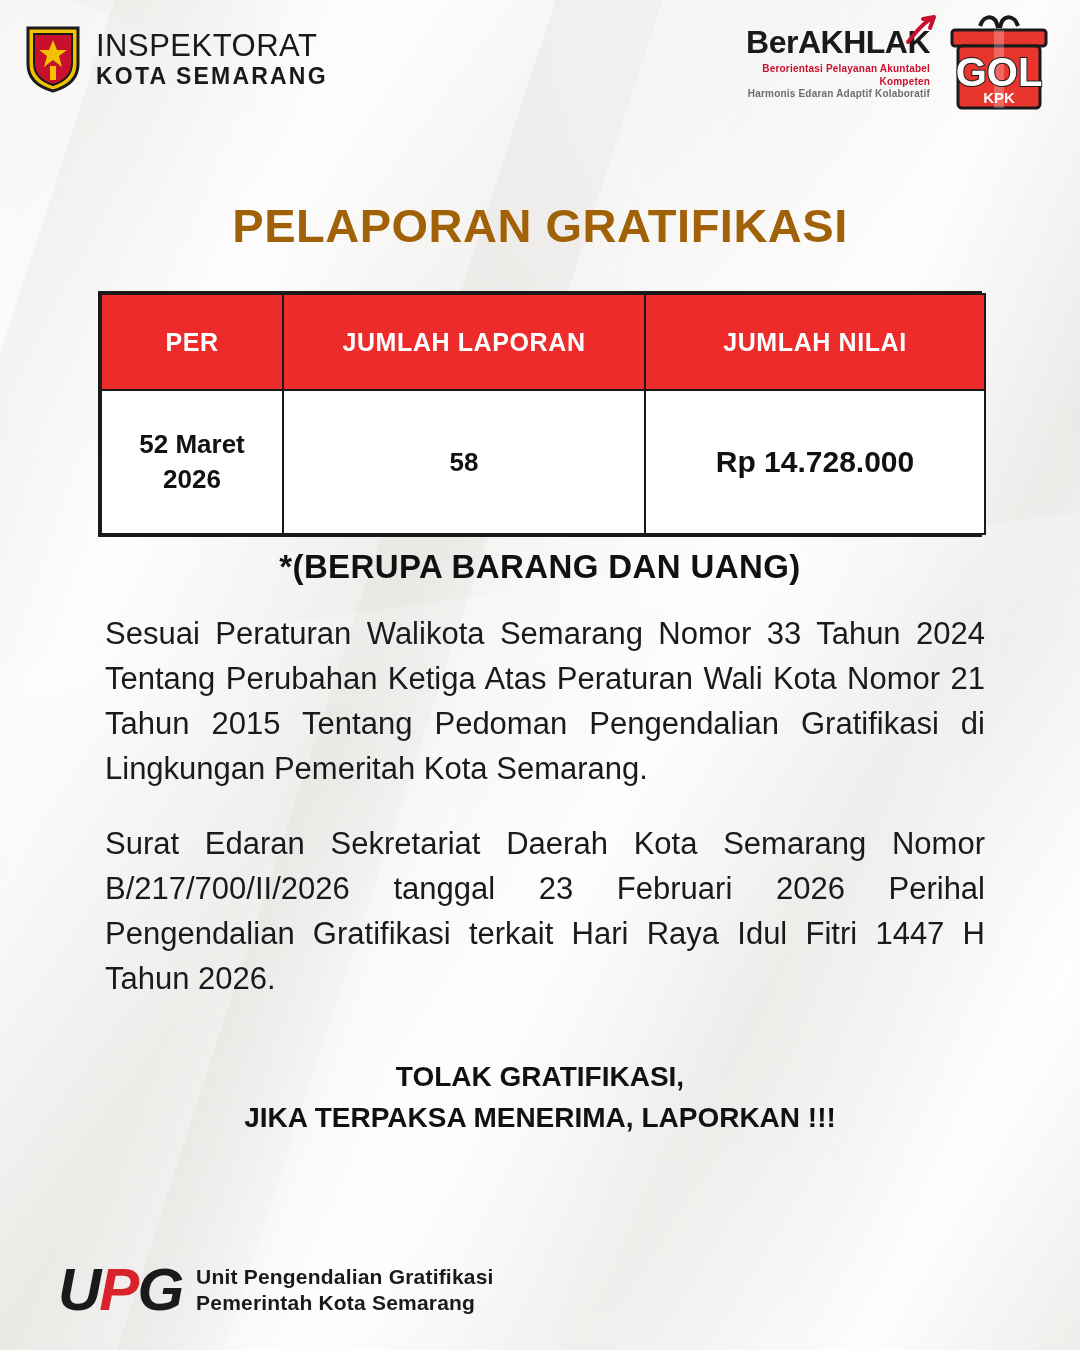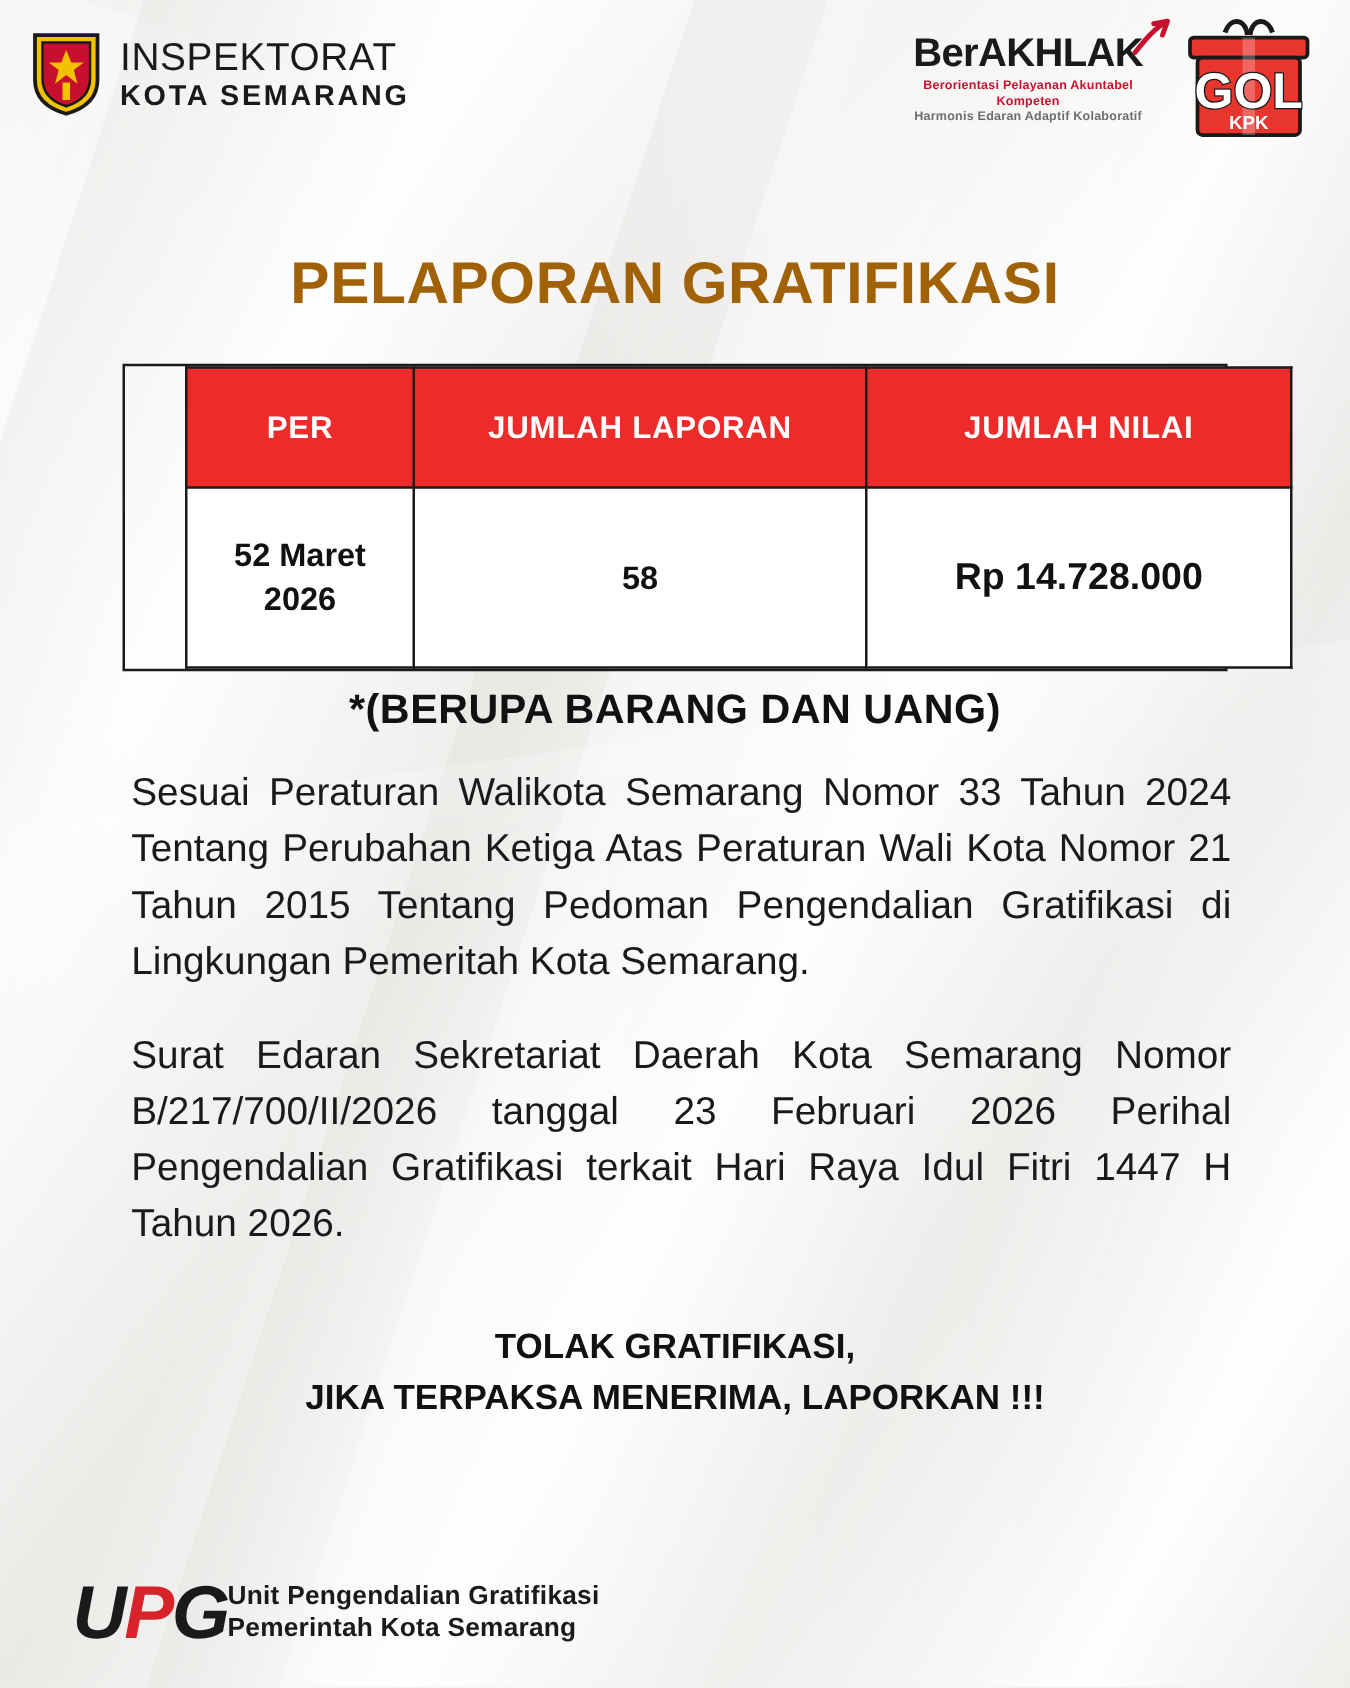--- a/index.html
+++ b/index.html
@@ -74,21 +74,21 @@
     color: #1a1a1a;
     margin-top: 4px;
   }
 
   
   .berakhlak {
     position: absolute;
     right: 150px;
     top: 26px;
     width: 215px;
-    text-align: center;
+    text-align: right;
   }
   .berakhlak .ber {
     font-size: 32px;
     font-weight: bold;
     color: #1a1a1a;
     letter-spacing: -0.5px;
     line-height: 1;
     position: relative;
     display: inline-block;
   }
@@ -132,21 +132,20 @@
   }
 
   
   .table-wrap {
     position: absolute;
     top: 291px;
     left: 98px;
     width: 884px;
     border: 2px solid #1a1a1a;
     box-sizing: border-box;
-    padding-left: 48px;
   }
   table.report {
     border-collapse: collapse;
     width: 100%;
     table-layout: fixed;
   }
   table.report th, table.report td {
     border: 2px solid #1a1a1a;
     text-align: center;
     vertical-align: middle;
@@ -220,20 +219,21 @@
     color: #111;
   }
 
   
   .footer {
     position: absolute;
     left: 58px;
     bottom: 30px;
     display: flex;
     align-items: center;
+    gap: 14px;
   }
   .upg-mark {
     font-size: 60px;
     font-weight: bold;
     font-style: italic;
     letter-spacing: -2px;
     line-height: 1;
     color: #1a1a1a;
   }
   .upg-mark .p { color: #d8232a; }

